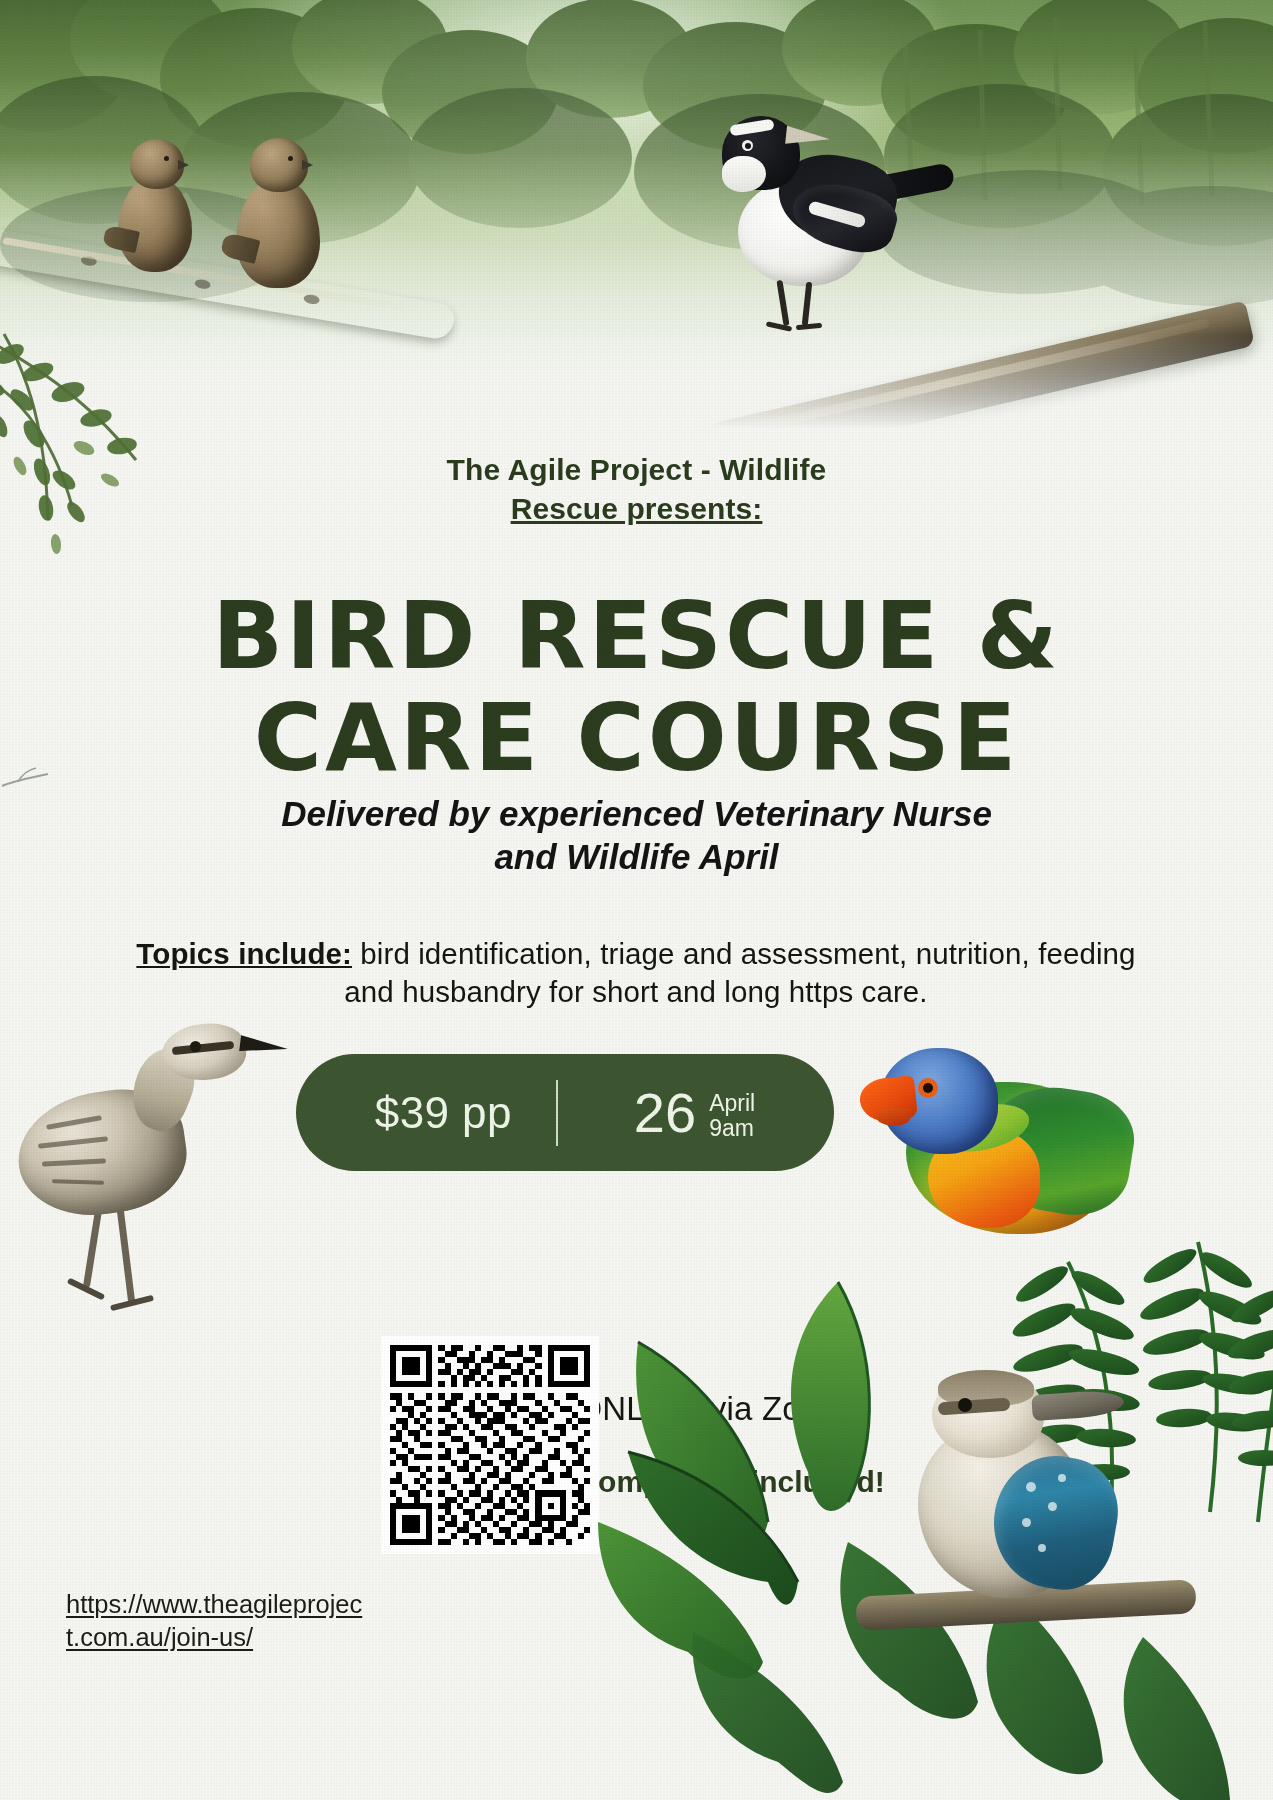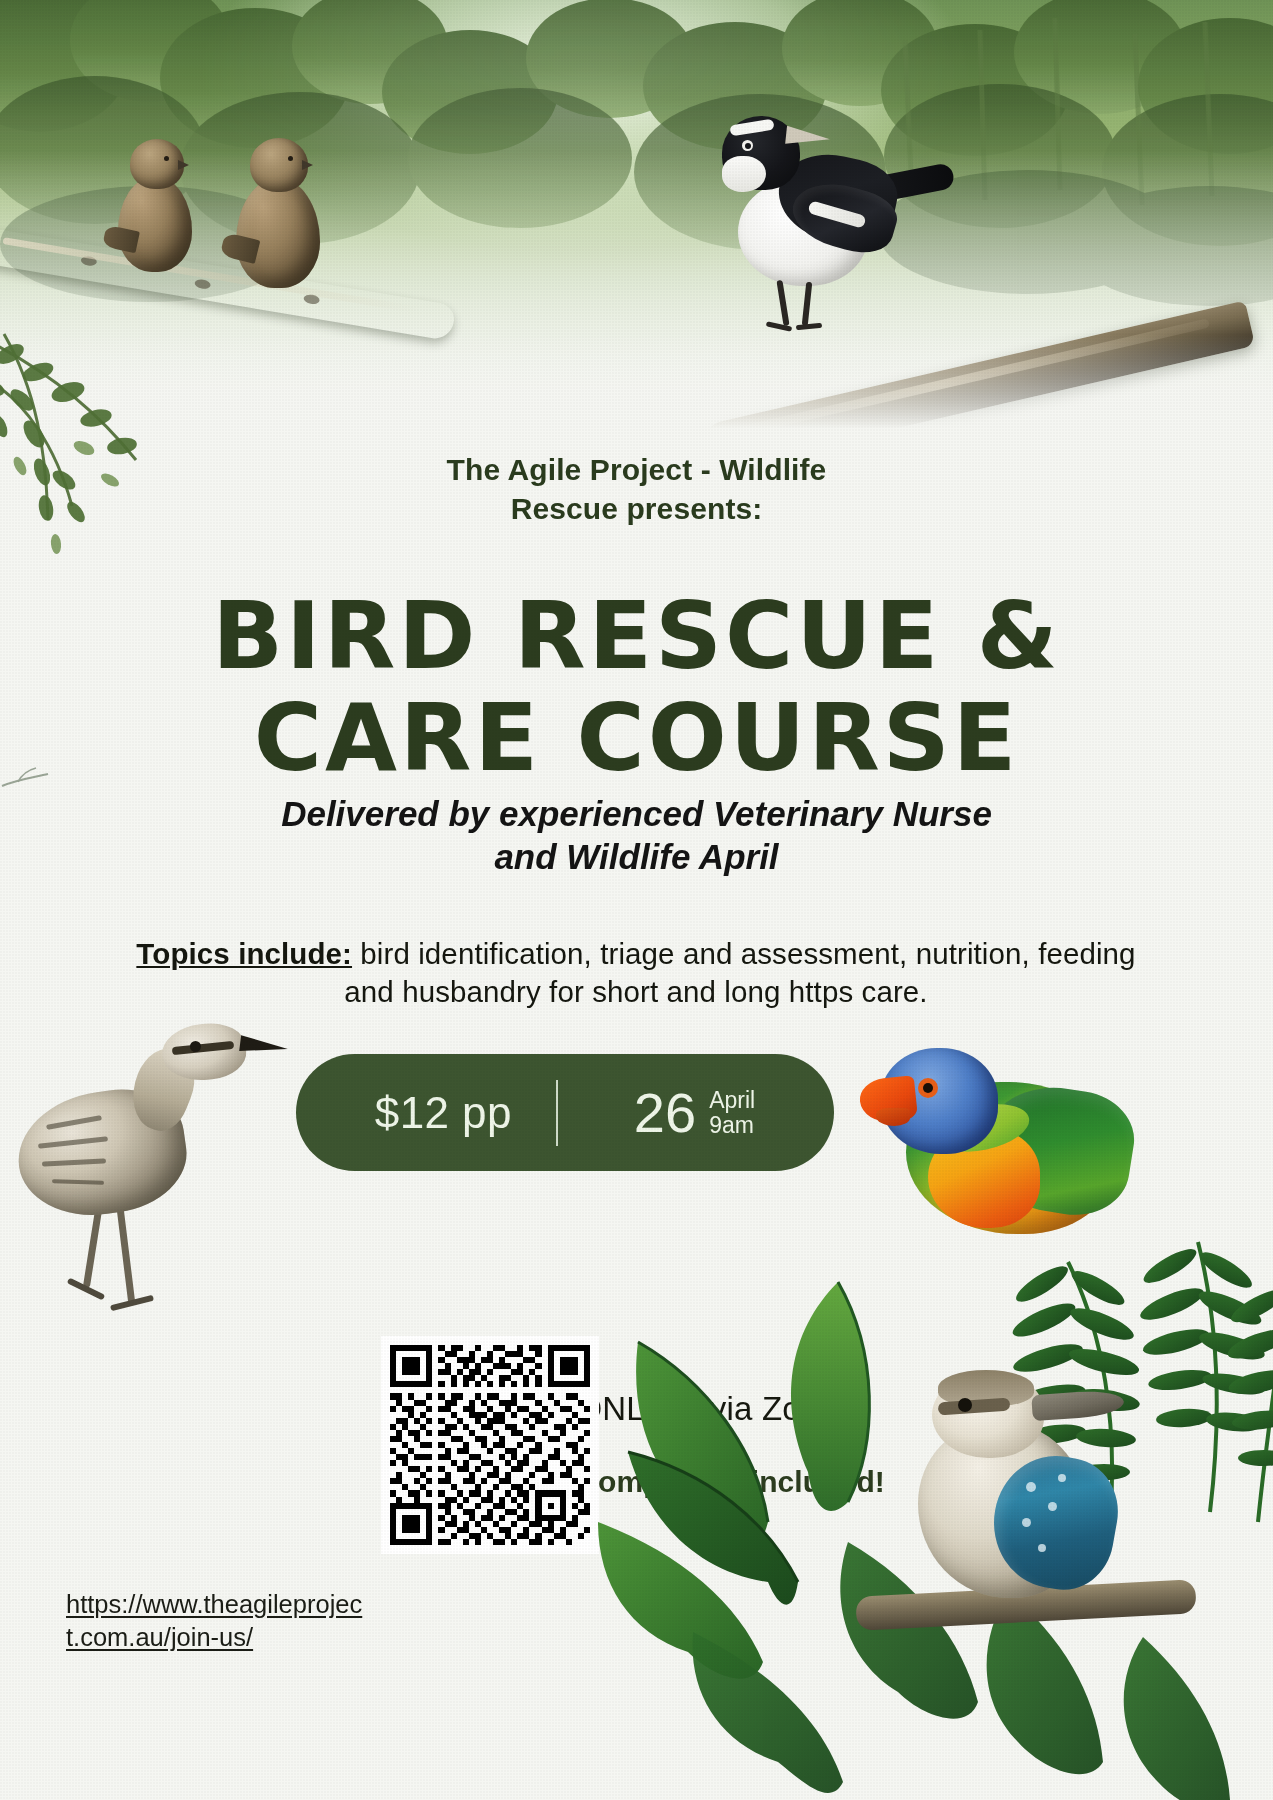--- a/index.html
+++ b/index.html
@@ -134,21 +134,21 @@
   
   .leafy-left{position:absolute;left:-24px;top:330px;width:330px;height:300px;}
 
   
   .presents{
     position:absolute;left:0;top:452px;width:1273px;text-align:center;
     font-size:30px;font-weight:700;line-height:1.22;color:#2a3b1e;
     letter-spacing:.1px;
   }
   .presents span{display:block;}
-  .presents .l2{margin-top:2px;}
+  .presents .l2{margin-top:2px;text-decoration:underline;}
 
   .bigtitle{
     position:absolute;left:0;top:570px;width:1273px;text-align:center;
     color:#2c3c1f;font-weight:900;letter-spacing:3px;line-height:.98;
     font-family:"DejaVu Sans", sans-serif;
   }
   .bigtitle .t-line{display:block;font-size:93px;}
   .bigtitle .t2{margin-top:10px;}
 
   .subtitle{
@@ -166,21 +166,21 @@
 
   
   .pill{
     position:absolute;left:296px;top:1054px;width:538px;height:117px;
     background:#3d5530;border-radius:60px;
     display:flex;align-items:center;justify-content:center;
     color:#eef5e8;
   }
   .pill .price{font-size:44px;letter-spacing:.4px;padding-right:44px;}
   .pill .divider{width:2px;height:66px;background:#dfeada;opacity:.9;}
-  .pill .datewrap{display:flex;align-items:center;padding-left:68px;margin-left:8px;}
+  .pill .datewrap{display:flex;align-items:flex-end;padding-left:68px;margin-left:8px;}
   .pill .daynum{font-size:56px;letter-spacing:0px;line-height:1;}
   .pill .mt{margin-left:13px;font-size:23px;line-height:1.07;}
   .pill .mt span{display:block;}
 
   .zoomline{
     position:absolute;left:0;top:1390px;width:1273px;text-align:center;
     font-size:33px;color:#16180f;letter-spacing:.2px;
   }
   .certline{
     position:absolute;left:0;top:1465px;width:1273px;text-align:center;
@@ -466,21 +466,21 @@
   <div class="subtitle">
     <span>Delivered by experienced Veterinary Nurse</span>
     <span>and Wildlife April</span>
   </div>
 
   <p class="topics">
     <b>Topics include:</b><span> bird identification, triage and assessment, nutrition, feeding and husbandry for short and long https care.</span>
   </p>
 
   <div class="pill">
-    <span class="price">$12 pp</span>
+    <span class="price">$39 pp</span>
     <span class="divider"></span>
     <span class="datewrap">
       <span class="daynum">26</span>
       <span class="mt">
         <span>April</span>
         <span>9am</span>
       </span>
     </span>
   </div>
 

